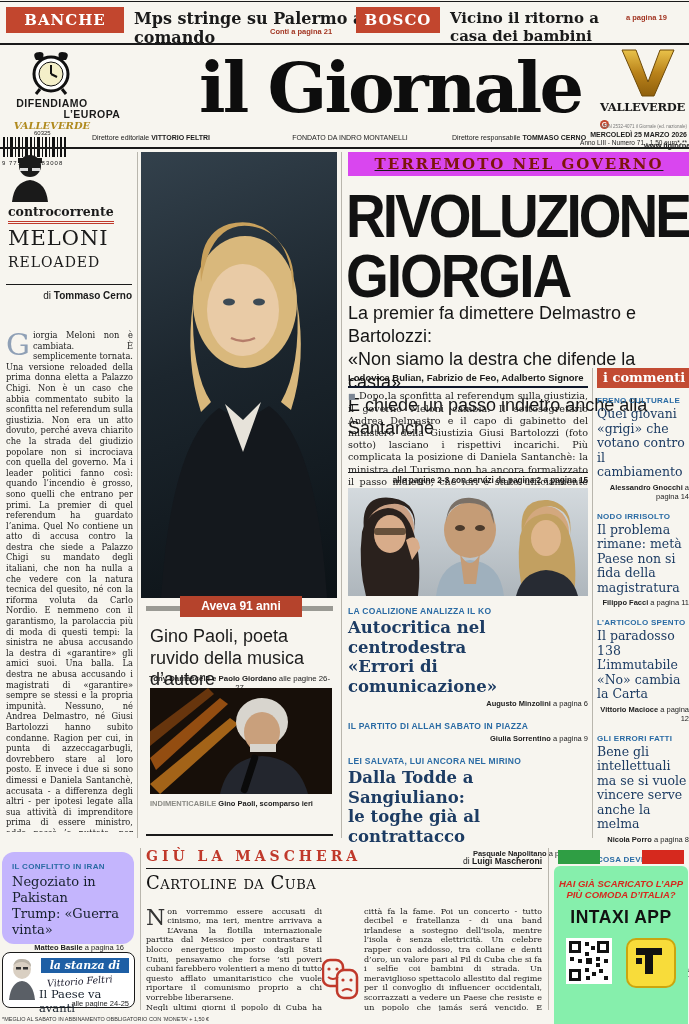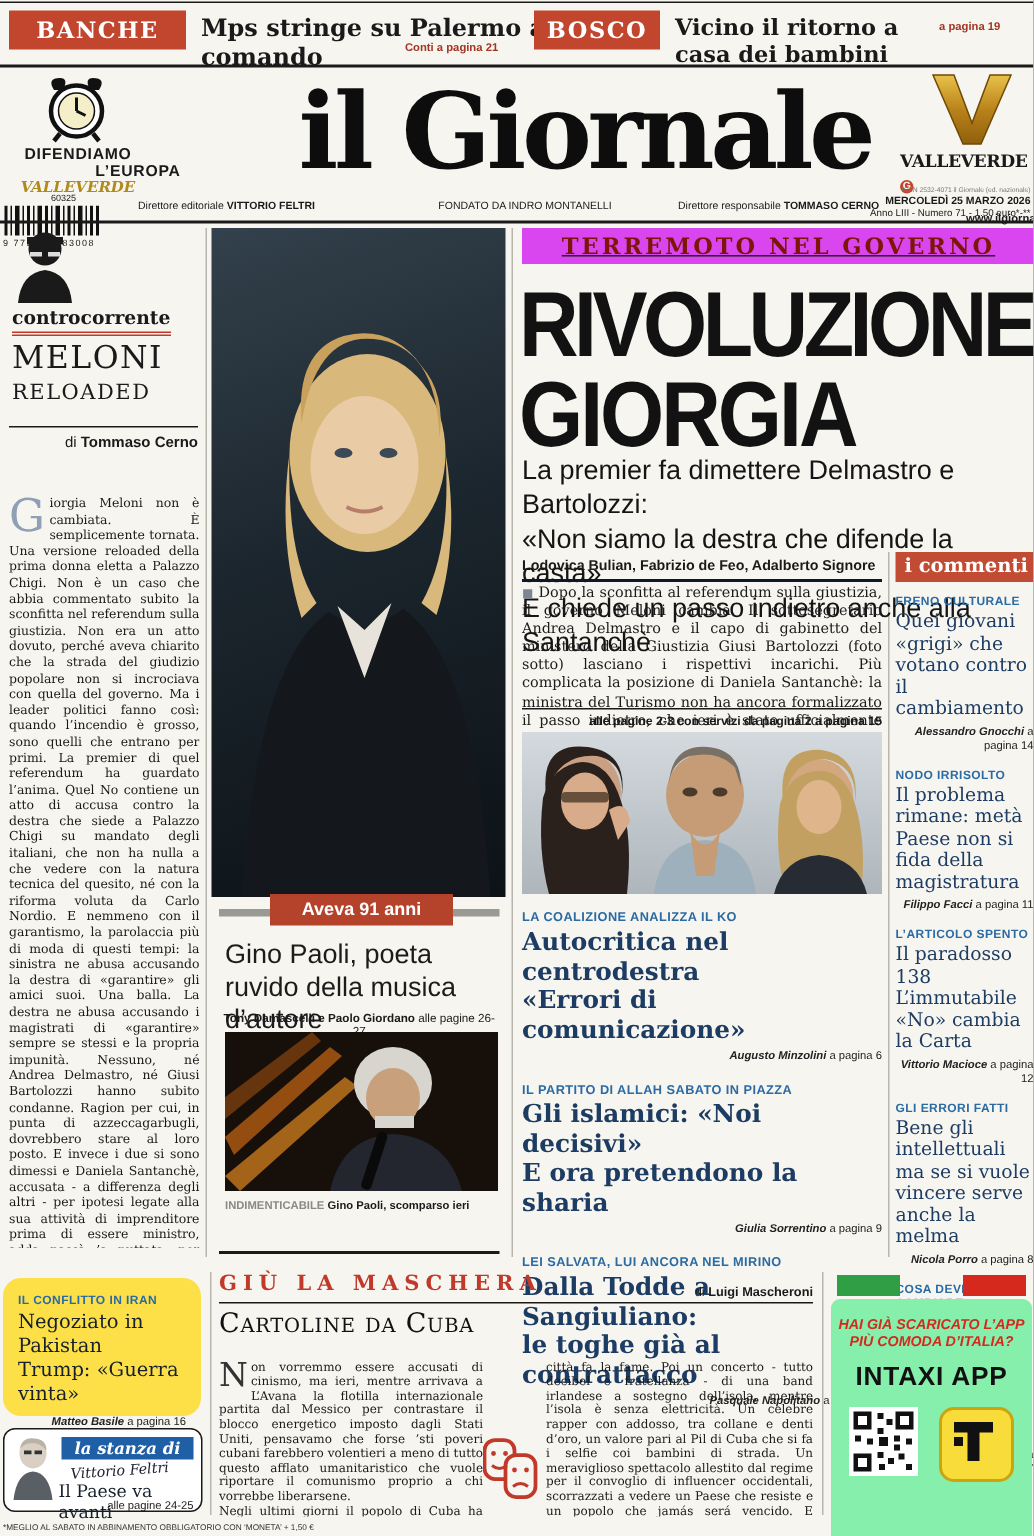--- a/index.html
+++ b/index.html
@@ -15,21 +15,21 @@
   .rgt{text-align:right;}
   .pre{white-space:pre-line;}
   .rule{background:#1a1a1a;}
   .grule{background:#9a9a94;}
   .redbox{background:#c2462e;color:#fff;text-align:center;font-weight:bold;
           font-family:"DejaVu Serif",serif;}
   .kicker-blue{color:#2a6ba4;font-family:"Liberation Sans",sans-serif;font-weight:bold;
                letter-spacing:.3px;}
   .navy{color:#1d3c63;}
   .author-line{font-family:"Liberation Sans",sans-serif;font-size:7.5px;color:#222;}
-  .author-line .nm{font-weight:bold;font-style:italic;}
+  .author-line .nm{font-weight:bold;}
   .body-col{font-size:8.3px;line-height:10.6px;text-align:justify;overflow:hidden;}
   .dropcap{float:left;font-size:30px;line-height:26px;padding:2px 3px 0 0;color:#8fa0b6;
            font-family:"DejaVu Serif",serif;}
   .dropcap2{float:left;font-size:22px;line-height:19px;padding:1px 2px 0 0;color:#333;}
   .vline{position:absolute;width:1px;background:#b9b6ad;}
   .brief{margin-bottom:13px;}
   .brief .bk{font-size:8.5px;margin-bottom:2px;}
   .brief .bt{font-size:16.5px;line-height:19.5px;font-weight:bold;white-space:pre-line;}
   .brief .ba{text-align:right;margin-top:3px;}
   .cmt{margin-bottom:11px;}
@@ -229,22 +229,20 @@
 
   <div class="abs" style="left:348px;top:606px;width:240px;">
     <div class="brief">
       <div class="bk kicker-blue">LA COALIZIONE ANALIZZA IL KO</div>
       <div class="bt serif navy">Autocritica nel centrodestra
 «Errori di comunicazione»</div>
       <div class="ba author-line"><span class="nm">Augusto Minzolini</span> <span>a pagina 6</span></div>
     </div>
     <div class="brief">
       <div class="bk kicker-blue">IL PARTITO DI ALLAH SABATO IN PIAZZA</div>
-      <div class="bt serif navy">Gli islamici: «Noi decisivi»
-E ora pretendono la sharia</div>
       <div class="ba author-line"><span class="nm">Giulia Sorrentino</span> <span>a pagina 9</span></div>
     </div>
     <div class="brief">
       <div class="bk kicker-blue">LEI SALVATA, LUI ANCORA NEL MIRINO</div>
       <div class="bt serif navy">Dalla Todde a Sangiuliano:
 le toghe già al contrattacco</div>
       <div class="ba author-line"><span class="nm">Pasquale Napolitano</span> <span>a pagina 10</span></div>
     </div>
   </div>
 
@@ -275,21 +273,21 @@
     <div class="cmt">
       <div class="ck kicker-blue">COSA DEVE CAMBIARE</div>
       <div class="ct serif navy">Le tre mosse da fare per lasciare alle spalle una brutta sconfitta</div>
       <div class="ca author-line"><span class="nm">Pier Luigi del Viscovo</span> <span>a pagina 7</span></div>
     </div>
   </div>
 
   <div class="vline" style="left:140px;top:848px;height:162px;"></div>
   <div class="vline" style="left:548px;top:848px;height:162px;"></div>
 
-  <div class="abs" style="left:2px;top:852px;width:132px;height:92px;background:#fde047;border-radius:12px;">
+  <div class="abs" style="left:2px;top:852px;width:132px;height:92px;background:#c4b5fd;border-radius:12px;">
     <div class="kicker-blue" style="font-size:8px;padding:10px 0 3px 10px;">IL CONFLITTO IN IRAN</div>
     <div class="serif pre" style="font-size:13px;line-height:16px;padding-left:10px;color:#16202c;">Negoziato in Pakistan
 Trump: «Guerra vinta»</div>
     <div class="author-line rgt" style="padding:5px 10px 0 0;">
       <span class="nm">Matteo Basile</span>
       <span>a pagina 16</span>
     </div>
   </div>
 
   <div class="abs" style="left:2px;top:952px;width:131px;height:54px;background:#fff;border:1.5px solid #1a1a1a;border-radius:8px;">

